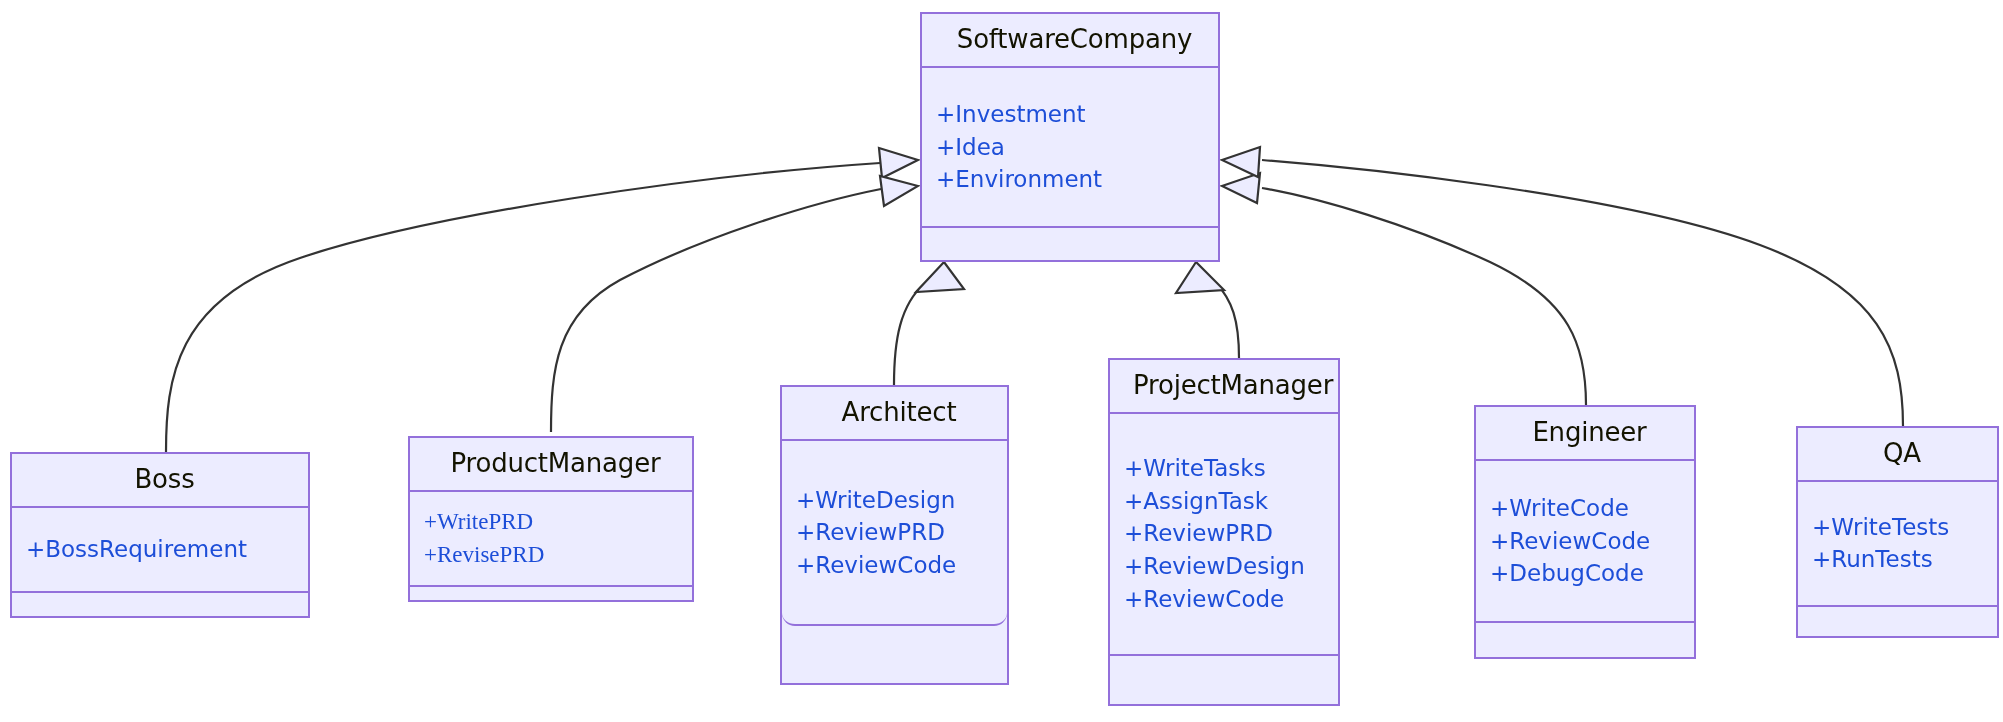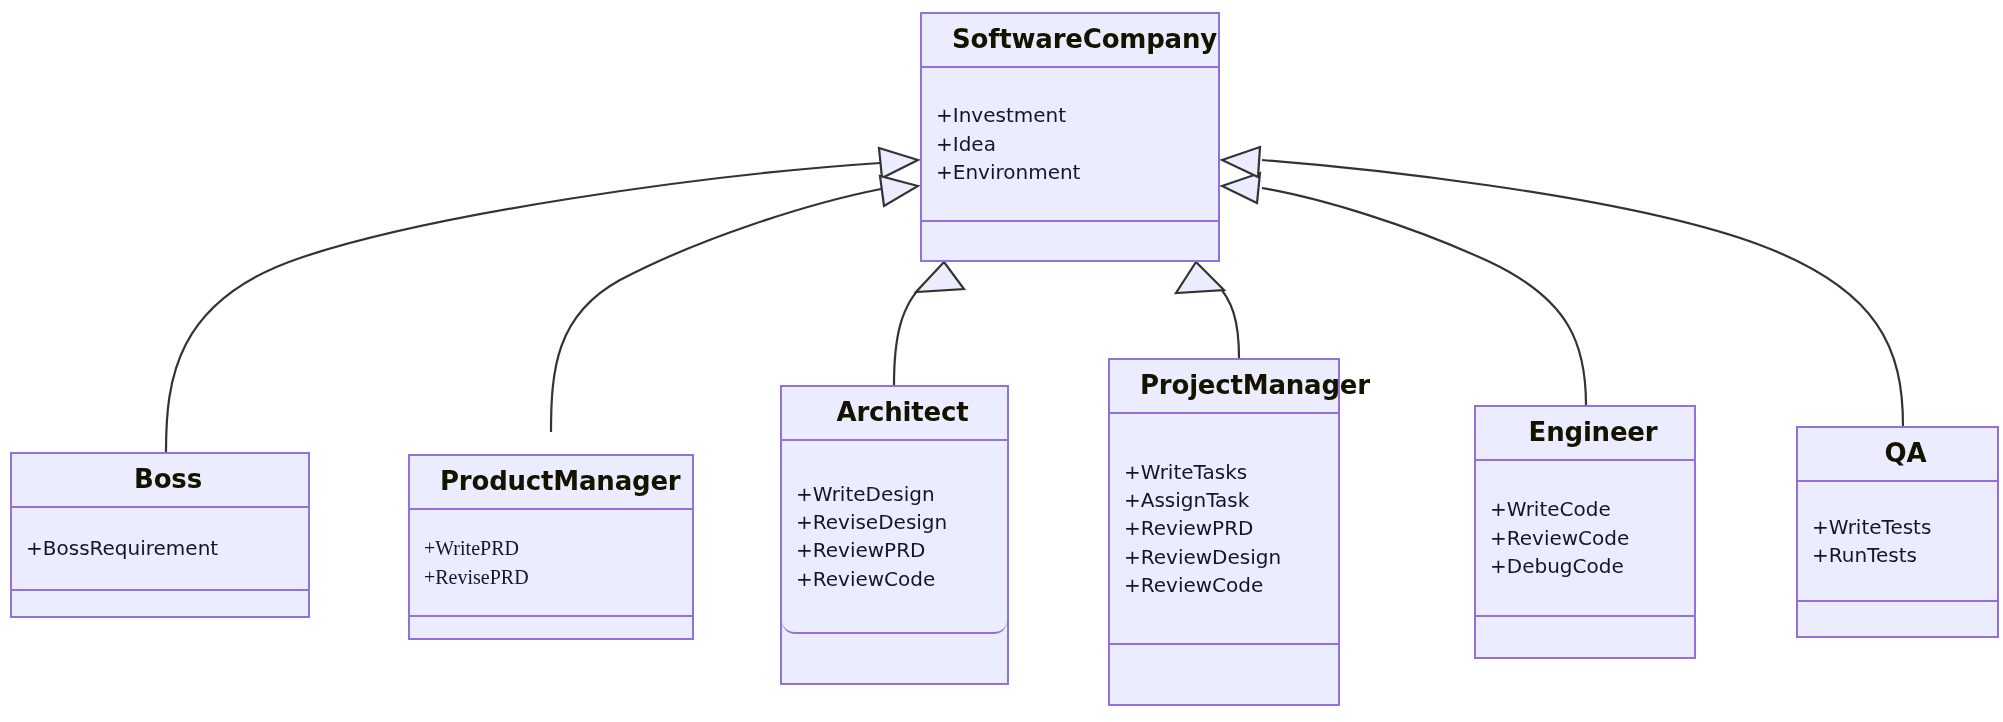--- a/index.html
+++ b/index.html
@@ -17,38 +17,38 @@
   .uml-class{
     position:absolute;
     box-sizing:border-box;
     background:#ECECFF;
     border:2px solid #9370DB;
     display:flex;
     flex-direction:column;
   }
   .uml-title{
     text-align:center;
-    font-weight:bold;
+    font-weight:normal;
     color:#131300;
     font-size:26px;
     letter-spacing:-0.2px;
-    padding:10px 14px 12px 30px;
+    padding:10px 14px 12px 23px;
     border-bottom:2px solid #9370DB;
     white-space:nowrap;
   }
   .uml-members{
     padding:14px 14px 14px 14px;
     border-bottom:2px solid #9370DB;
     display:flex;
     flex-direction:column;
     justify-content:center;
   }
   .uml-member{
-    font-size:20px;
-    color:#0f172a;
+    font-size:23px;
+    color:#1d4ed8;
     line-height:1.42;
     white-space:nowrap;
     text-align:left;
   }
   .uml-methods-empty{
     min-height:20px;
     flex:1 1 auto;
   }
 </style>
 </head>
@@ -93,34 +93,33 @@
   </div>
 
   <div class="uml-class" style="left:10px;top:452px;width:300px;height:166px;">
     <div class="uml-title">Boss</div>
     <div class="uml-members" style="flex:1 1 auto;">
       <div class="uml-member">+BossRequirement</div>
     </div>
     <div class="uml-methods-empty"></div>
   </div>
 
-  <div class="uml-class" style="left:408px;top:454px;width:286px;height:186px;">
+  <div class="uml-class" style="left:408px;top:436px;width:286px;height:166px;">
     <div class="uml-title">ProductManager</div>
     <div class="uml-members" style="flex:1 1 auto;font-family:Liberation Serif, serif;">
       <div class="uml-member">+WritePRD</div>
       <div class="uml-member">+RevisePRD</div>
     </div>
     <div class="uml-methods-empty"></div>
   </div>
 
   <div class="uml-class" style="left:780px;top:385px;width:229px;height:300px;">
     <div class="uml-title">Architect</div>
     <div class="uml-members" style="flex:1 1 auto;border-radius:13px;">
       <div class="uml-member">+WriteDesign</div>
-      <div class="uml-member">+ReviseDesign</div>
       <div class="uml-member">+ReviewPRD</div>
       <div class="uml-member">+ReviewCode</div>
     </div>
     <div class="uml-methods-empty"></div>
   </div>
 
   <div class="uml-class" style="left:1108px;top:358px;width:232px;height:348px;">
     <div class="uml-title">ProjectManager</div>
     <div class="uml-members" style="flex:1 1 auto;">
       <div class="uml-member">+WriteTasks</div>

